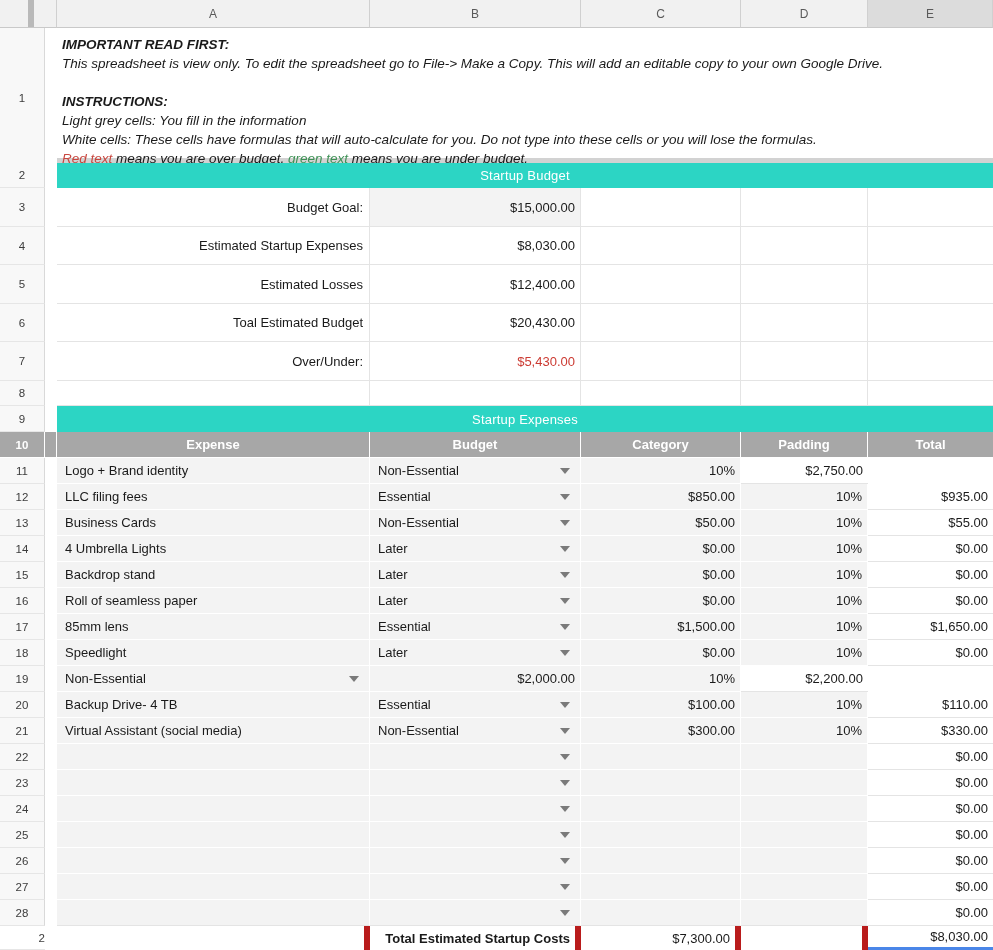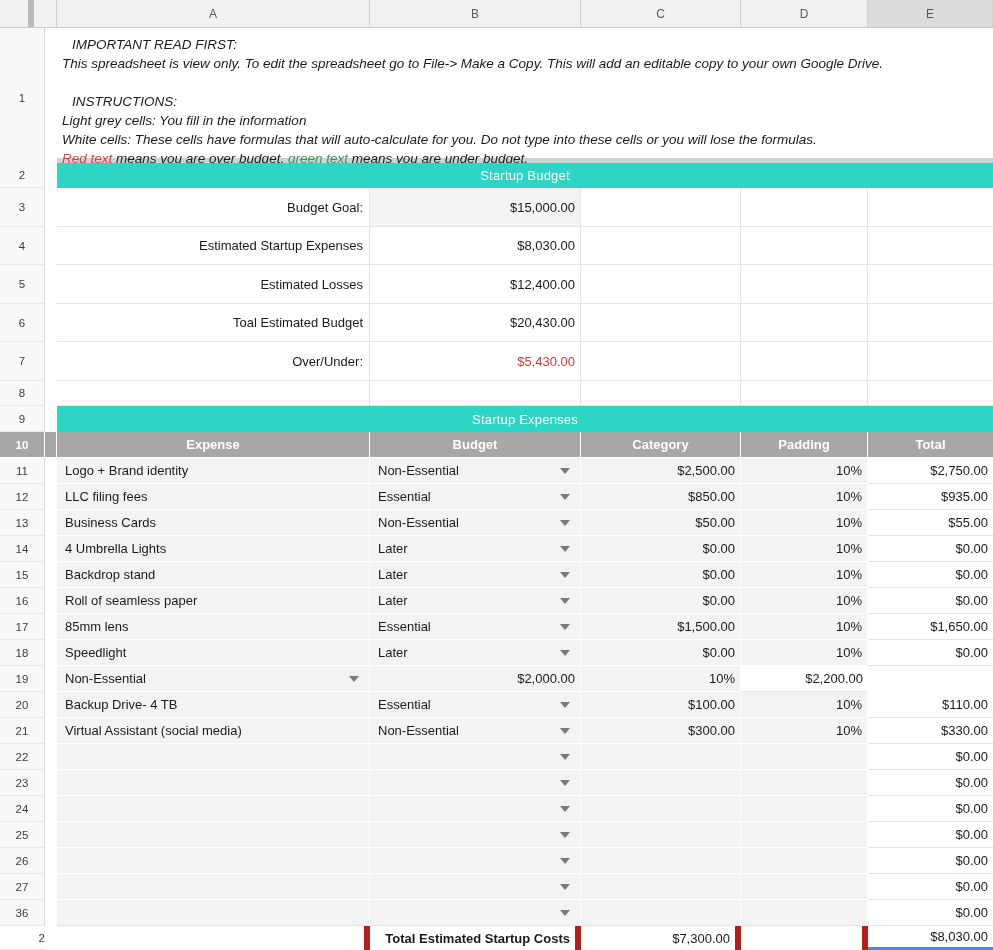--- a/index.html
+++ b/index.html
@@ -18,21 +18,21 @@
     justify-content:center;color:#5a5a5a;font-size:12px;}
   .colhead .corner{grid-column:1/3;position:relative;}
   .colhead .corner .freeze-strip{position:absolute;left:28px;top:0;bottom:0;width:6px;background:#b9b9b9;}
   .colhead .sel{background:#dcdcdc;}
   
   .gutter{background:#f8f8f8;border-right:1px solid #d9d9d9;border-bottom:1px solid #e6e6e6;
     justify-content:center;color:#3c3c3c;font-size:11.5px;}
   .spacer{background:#fff;}
   
   .instr-cell{grid-column:3/8;display:block;padding:7px 0 0 5px;font-style:italic;line-height:19px;font-size:13.5px;}
-  .instr-cell .b{font-weight:400;margin-left:10px;}
+  .instr-cell .b{font-weight:700;}
   .instr-cell .red{color:#c8473f;}
   .instr-cell .green{color:#3f9156;}
   
   .divider{height:5px;background:#d2d2d2;}
   
   .teal-band{grid-column:3/8;background:#2cd5c4;color:#fff;font-weight:400;justify-content:center;letter-spacing:.2px;}
   
   .bcell{border-right:1px solid #e4e4e4;border-bottom:1px solid #e4e4e4;background:#fff;}
   .bcell.last{border-right:none;}
   .lab{justify-content:flex-end;padding-right:6px;}
@@ -170,21 +170,20 @@
 
   <div id="expense-rows">
     <div class="row expense-row r26">
       <div class="cell gutter gnum">11</div>
       <div class="cell spacer"></div>
       <div class="cell grey left c-name">Logo + Brand identity</div>
       <div class="cell grey left category">
         <span class="c-cat">Non-Essential</span>
         <i class="dd"></i>
       </div>
-      <div class="cell grey right c-bud">$2,500.00</div>
       <div class="cell grey right c-pad">10%</div>
       <div class="cell white right c-tot">$2,750.00</div>
     </div>
 
     <div class="row expense-row r26">
       <div class="cell gutter gnum">12</div>
       <div class="cell spacer"></div>
       <div class="cell grey left c-name">LLC filing fees</div>
       <div class="cell grey left category">
         <span class="c-cat">Essential</span>
@@ -383,21 +382,21 @@
       <div class="cell grey left category">
         <span class="c-cat"></span>
         <i class="dd"></i>
       </div>
       <div class="cell grey right c-bud"></div>
       <div class="cell grey right c-pad"></div>
       <div class="cell white right c-tot">$0.00</div>
     </div>
 
     <div class="row expense-row r26">
-      <div class="cell gutter gnum">36</div>
+      <div class="cell gutter gnum">28</div>
       <div class="cell spacer"></div>
       <div class="cell grey left c-name"></div>
       <div class="cell grey left category">
         <span class="c-cat"></span>
         <i class="dd"></i>
       </div>
       <div class="cell grey right c-bud"></div>
       <div class="cell grey right c-pad"></div>
       <div class="cell white right c-tot">$0.00</div>
     </div>

